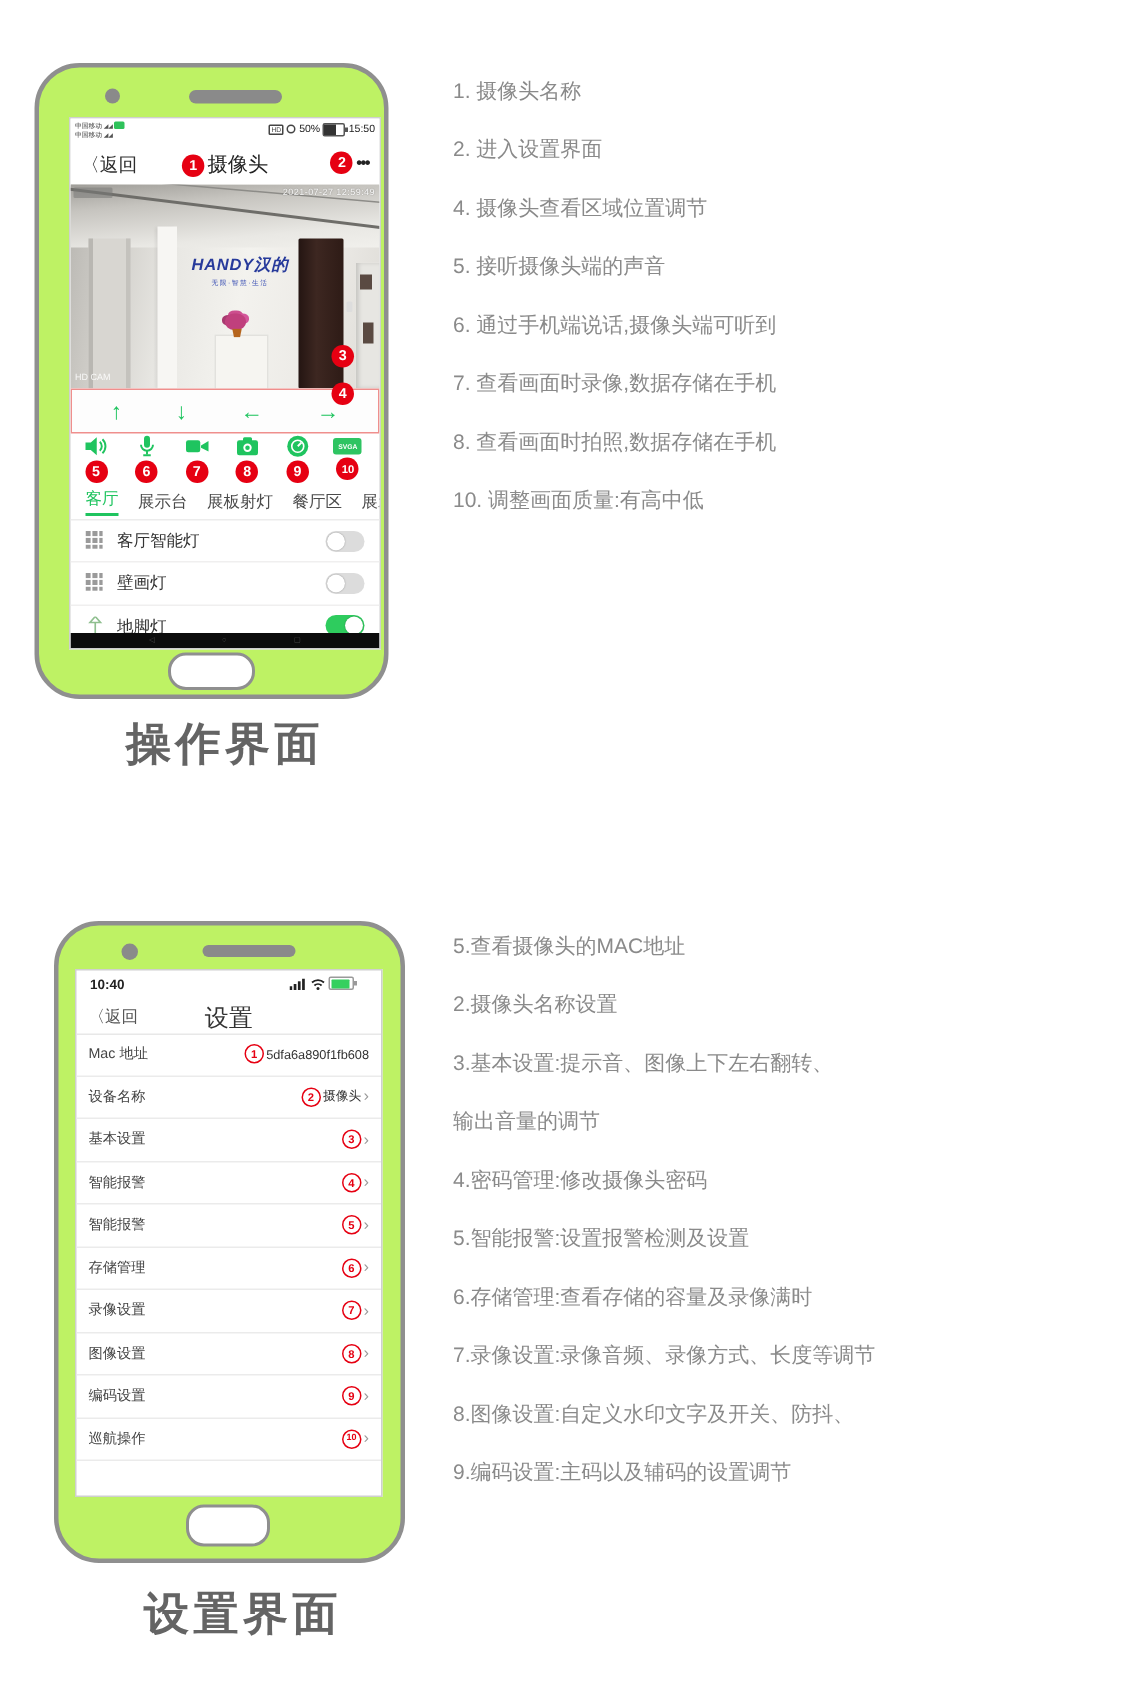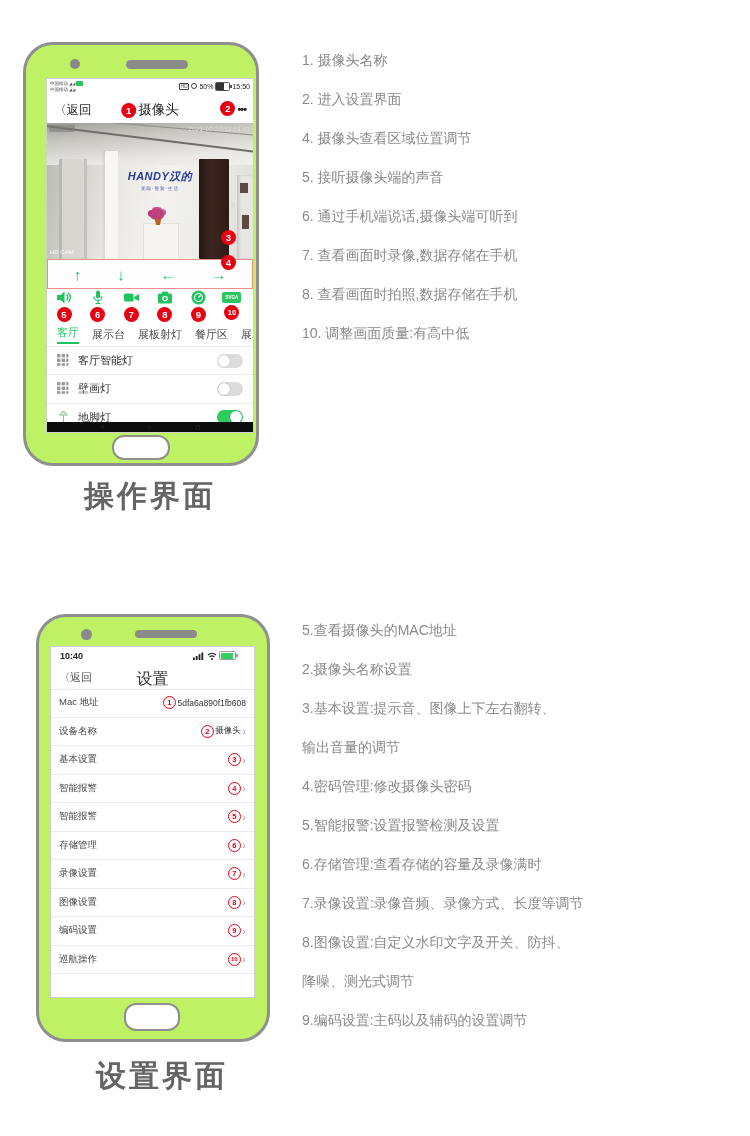--- a/index.html
+++ b/index.html
@@ -445,15 +445,14 @@
 <div class="notes" style="top:611px;">
   <div>5.查看摄像头的MAC地址</div>
   <div>2.摄像头名称设置</div>
   <div>3.基本设置:提示音、图像上下左右翻转、</div>
   <div>输出音量的调节</div>
   <div>4.密码管理:修改摄像头密码</div>
   <div>5.智能报警:设置报警检测及设置</div>
   <div>6.存储管理:查看存储的容量及录像满时</div>
   <div>7.录像设置:录像音频、录像方式、长度等调节</div>
   <div>8.图像设置:自定义水印文字及开关、防抖、</div>
-  <div>降噪、测光式调节</div>
   <div>9.编码设置:主码以及辅码的设置调节</div>
 </div>
 
 </body></html>

